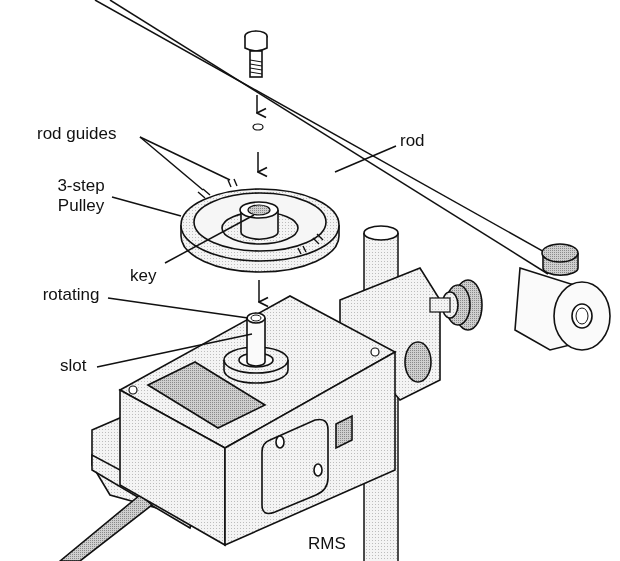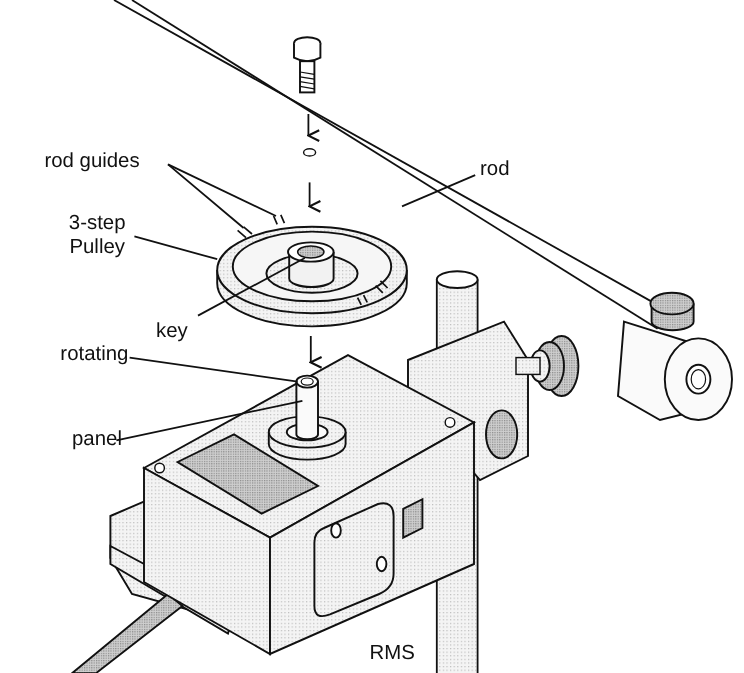--- a/index.html
+++ b/index.html
@@ -134,17 +134,17 @@
 
 <div class="lbl center" style="left:262px; top:2px; width:120px;">
 </div>
 <div class="lbl" style="left:37px; top:124px;">rod guides</div>
 <div class="lbl" style="left:400px; top:131px;">rod</div>
 <div class="lbl center" style="left:50px; top:176px; width:62px;">
   <div>3-step</div>
   <div>Pulley</div>
 </div>
 <div class="lbl" style="left:130px; top:242px;margin-top:24px;">key</div>
-<div class="lbl center" style="left:35px; top:285px; width:72px;text-align:right;">
+<div class="lbl center" style="left:35px; top:285px; width:72px;">
   <div>rotating</div>
 </div>
-<div class="lbl" style="left:60px; top:356px;">panel</div>
+<div class="lbl" style="left:60px; top:356px;">slot</div>
 <div class="lbl" style="left:308px; top:534px;">RMS</div>
 
 </body></html>

